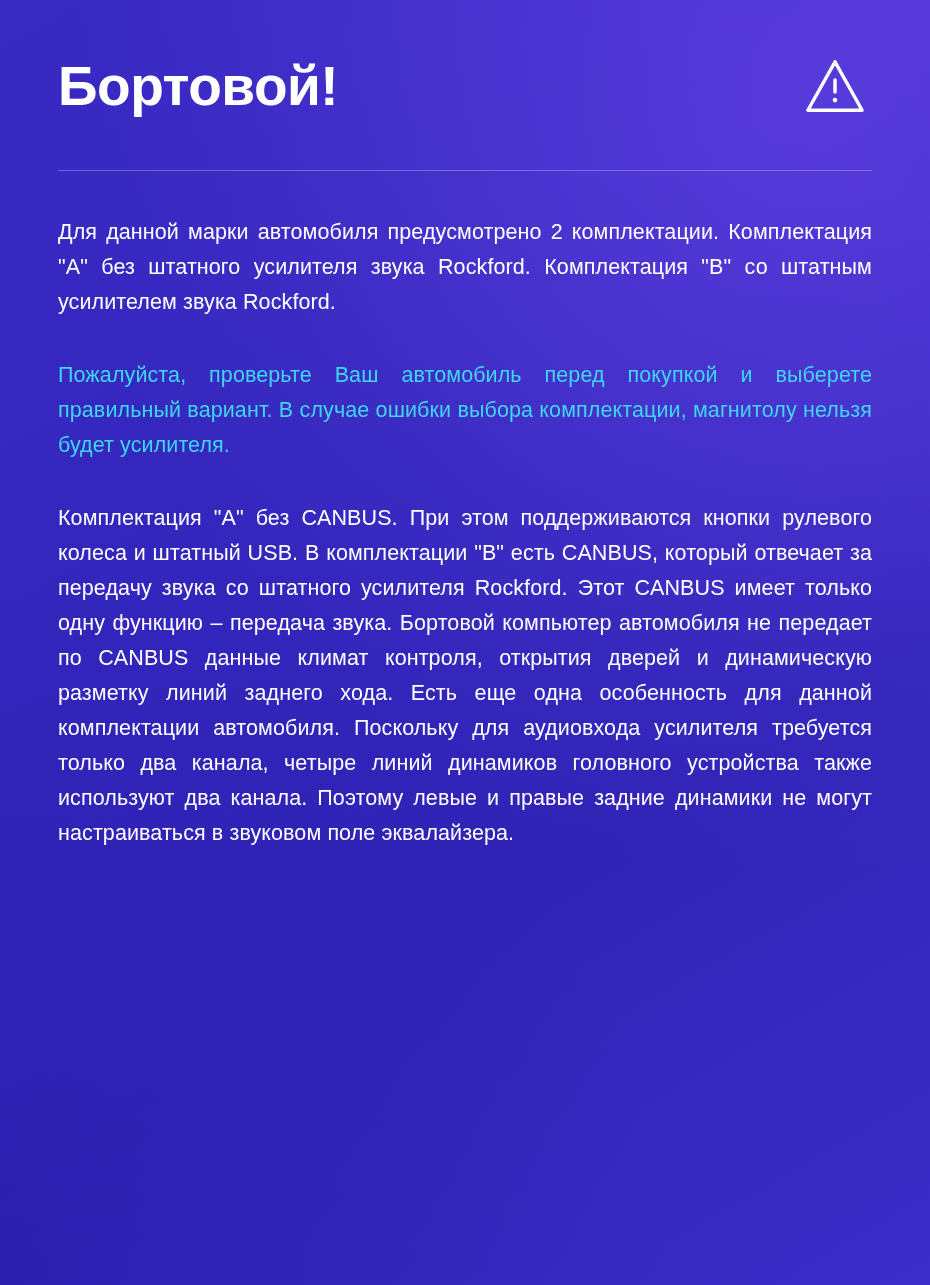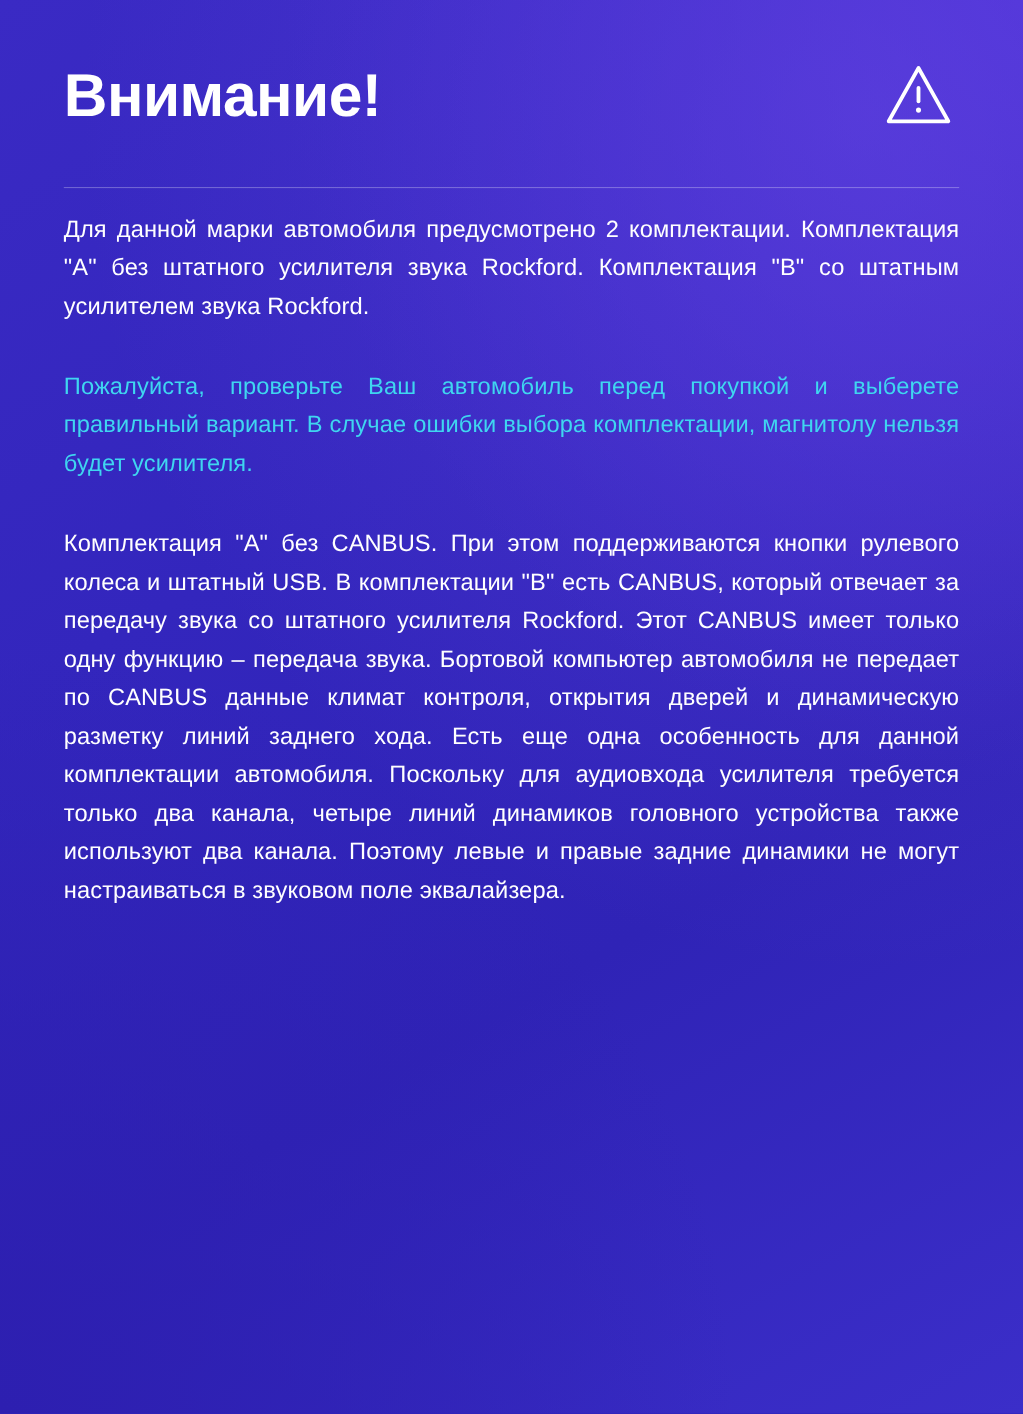--- a/index.html
+++ b/index.html
@@ -53,21 +53,21 @@
     height: 62px;
     margin-right: 6px;
     flex: none;
   }
   .divider {
     margin-top: 52px;
     height: 1px;
     background: rgba(255,255,255,0.28);
   }
   .body-text {
-    margin-top: 20px;
+    margin-top: 44px;
   }
   p.para {
     margin: 0 0 38px 0;
     font-size: 21.5px;
     line-height: 1.63;
     color: #ffffff;
     text-align: justify;
     letter-spacing: 0.1px;
   }
   p.para.highlight {
@@ -77,21 +77,21 @@
     margin-bottom: 0;
   }
 </style>
 </head>
 <body>
 
 <div class="page">
   <div class="content">
 
     <div class="header">
-      <h1 class="title">Внимание!</h1>
+      <h1 class="title">Бортовой!</h1>
       <span class="warning-icon">
         <svg viewBox="0 0 64 64" width="62" height="62" aria-hidden="true">
           <path d="M32 6 L60 56 L4 56 Z" fill="none" stroke="#ffffff" stroke-width="3.5" stroke-linejoin="round"></path>
           <rect x="30.2" y="23" width="3.6" height="16" rx="1.8" fill="#ffffff"></rect>
           <circle cx="32" cy="45.5" r="2.4" fill="#ffffff"></circle>
         </svg>
       </span>
     </div>
 
     <div class="divider"></div>

